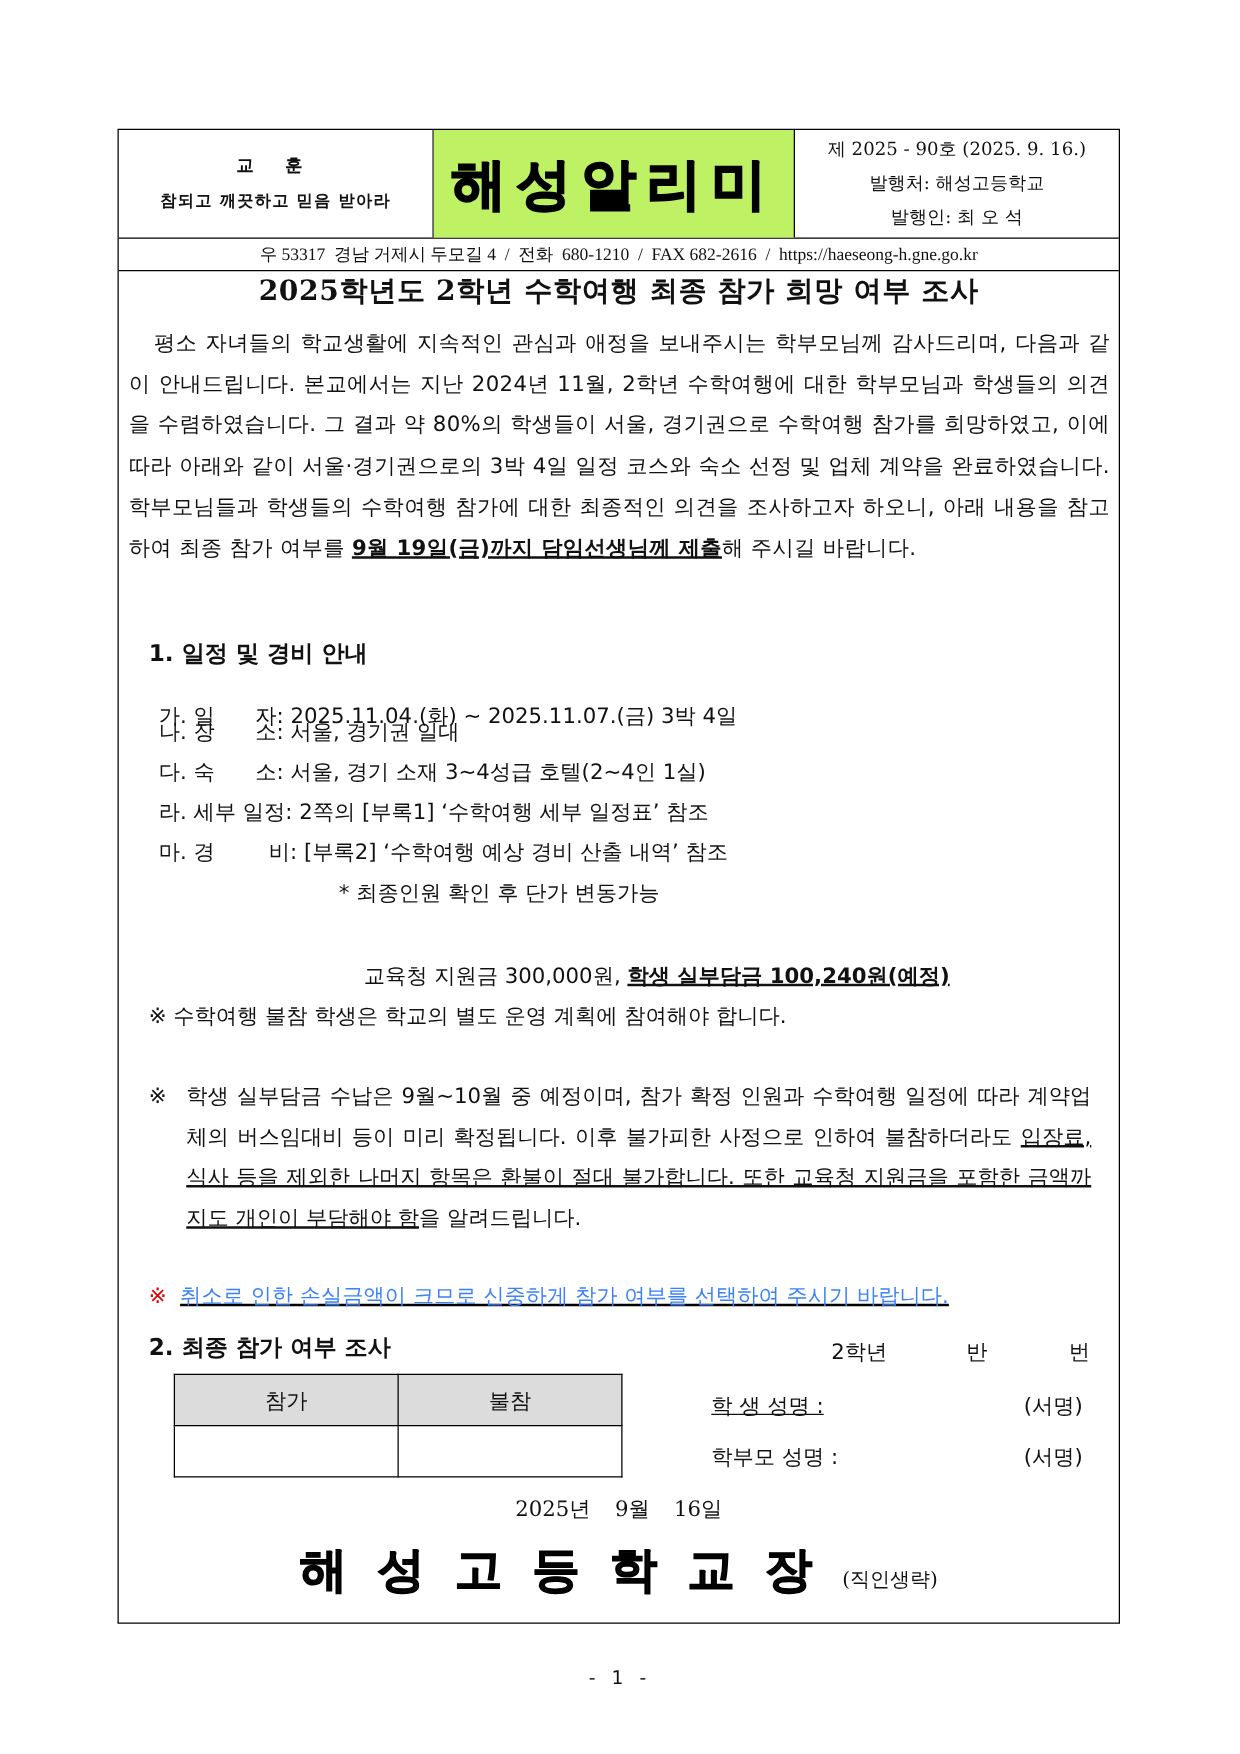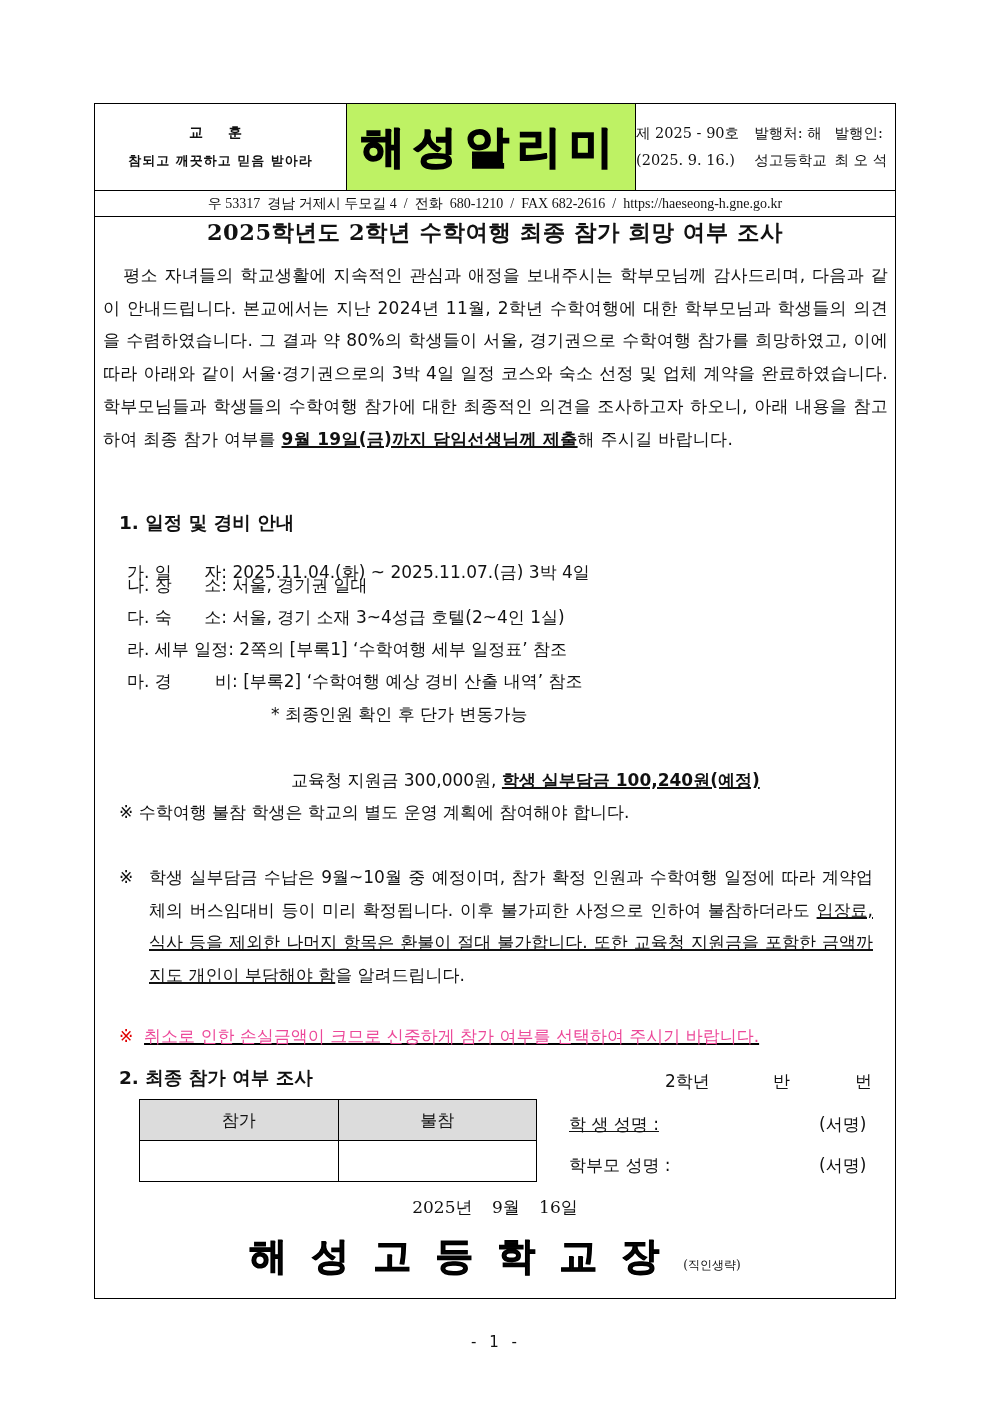--- a/index.html
+++ b/index.html
@@ -14,57 +14,57 @@
          border-bottom: 1.5px solid #000; box-sizing: border-box; display: flex; }
   .hdr-motto { width: 252px; border-right: 1.5px solid #000; box-sizing: border-box;
                display: flex; flex-direction: column; align-items: center; justify-content: center; }
   .motto-title { font-family: "DejaVu Serif", serif; font-weight: bold; font-size: 14px;
                  letter-spacing: 10px; margin-bottom: 10px; }
   .motto-text { font-family: "DejaVu Serif", serif; font-weight: bold; font-size: 13px; letter-spacing: 1px; }
   .hdr-title { width: 289px; background: #bef264; border-right: 1.5px solid #000; box-sizing: border-box;
                display: flex; align-items: center; justify-content: center; }
   .hdr-title span { font-family: "DejaVu Serif", serif; font-weight: 900; font-size: 44px;
                     letter-spacing: 8px; color: #000; -webkit-text-stroke: 1.5px #000; }
-  .hdr-meta { flex: 1; display: flex; align-items: center; justify-content: center;
+  .hdr-meta { flex: 1; display: flex; flex-direction: column; align-items: center; justify-content: center;
               font-family: "DejaVu Serif", serif; font-size: 14.5px; line-height: 27px; }
 
   .addr { position: absolute; left: 0; top: 87px; width: 100%; height: 26px;
           border-bottom: 1.5px solid #000; box-sizing: border-box;
           display: flex; align-items: center; justify-content: center;
           font-family: Liberation Serif, serif; font-size: 14px; white-space: pre; }
 
   .content { position: absolute; left: 0; top: 113px; width: 100%; }
   .doc-title { text-align: center; font-family: "DejaVu Serif", serif; font-weight: bold;
                font-size: 22.5px; letter-spacing: 0.5px; }
 
   .para { position: absolute; left: 8px; width: 785px; top: 42px; font-size: 17px;
           line-height: 32.7px; text-align: justify; text-align-last: left; letter-spacing: 0.3px; }
   .para .ul-bold { font-weight: bold; text-decoration: underline; text-decoration-thickness: 2px; }
 
   .sec { position: absolute; font-size: 18.5px; font-weight: bold; }
   .row { position: absolute; font-size: 17px; white-space: pre; }
   .bu { font-weight: bold; text-decoration: underline; text-decoration-thickness: 2px; }
   .red { color: #e00000; }
-  .red-ul { color: #ec4899; text-decoration: underline; text-decoration-color: #000; text-decoration-thickness: 2px; }
+  .red-ul { color: #3b82f6; text-decoration: underline; text-decoration-color: #000; text-decoration-thickness: 2px; }
 
   .note-block { position: absolute; left: 24px; width: 754px; font-size: 17px; line-height: 32.7px; }
   .note-block .ind { display: block; padding-left: 30px; text-align: justify; }
 
-  table.survey { position: absolute; left: 44px; top: 995px; width: 398px; border-collapse: collapse; }
+  table.survey { position: absolute; left: 44px; top: 995px; width: 359px; border-collapse: collapse; }
   table.survey td { border: 1.5px solid #000; height: 38px; text-align: center; font-size: 17px; width: 50%; }
   table.survey tr.head td { background: #dcdcdc; height: 38px; }
 
   .sign { position: absolute; font-size: 17px; white-space: pre; }
 
   .date { position: absolute; left: 0; width: 100%; top: 1092px; text-align: center;
           font-family: "DejaVu Serif", serif; font-size: 17px; word-spacing: 14px; }
   .principal { position: absolute; left: 0; width: 100%; top: 1127px; text-align: center; }
   .principal .big { font-family: "DejaVu Serif", serif; font-weight: 900; font-size: 38px;
                     letter-spacing: 24px; -webkit-text-stroke: 1px #000; }
-  .principal .small { font-family: "DejaVu Serif", serif; font-size: 12px; letter-spacing: 0; }
+  .principal .small { font-family: "DejaVu Serif", serif; font-size: 16px; letter-spacing: 0; }
 
   .page-num { position: absolute; left: 0; width: 992px; top: 1333px; text-align: center;
               font-size: 15px; letter-spacing: 4px; }
 </style>
 </head>
 <body>
 
 <div class="page-frame">
 
   <div class="hdr">

